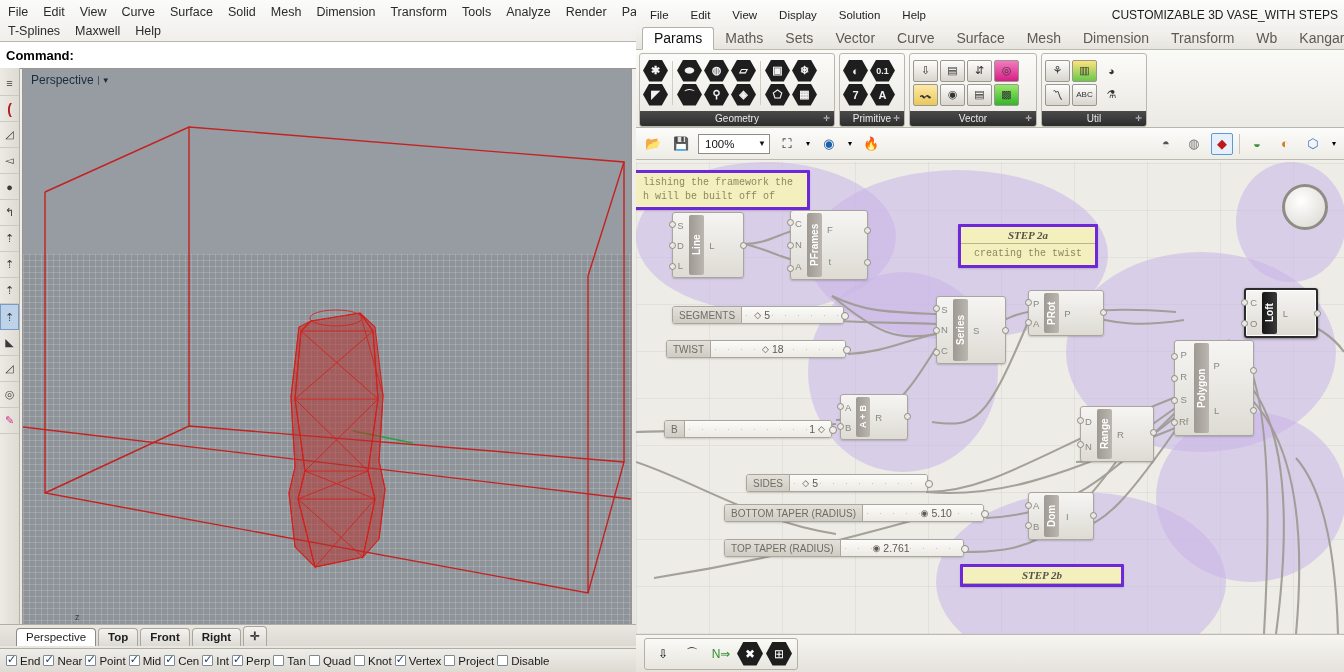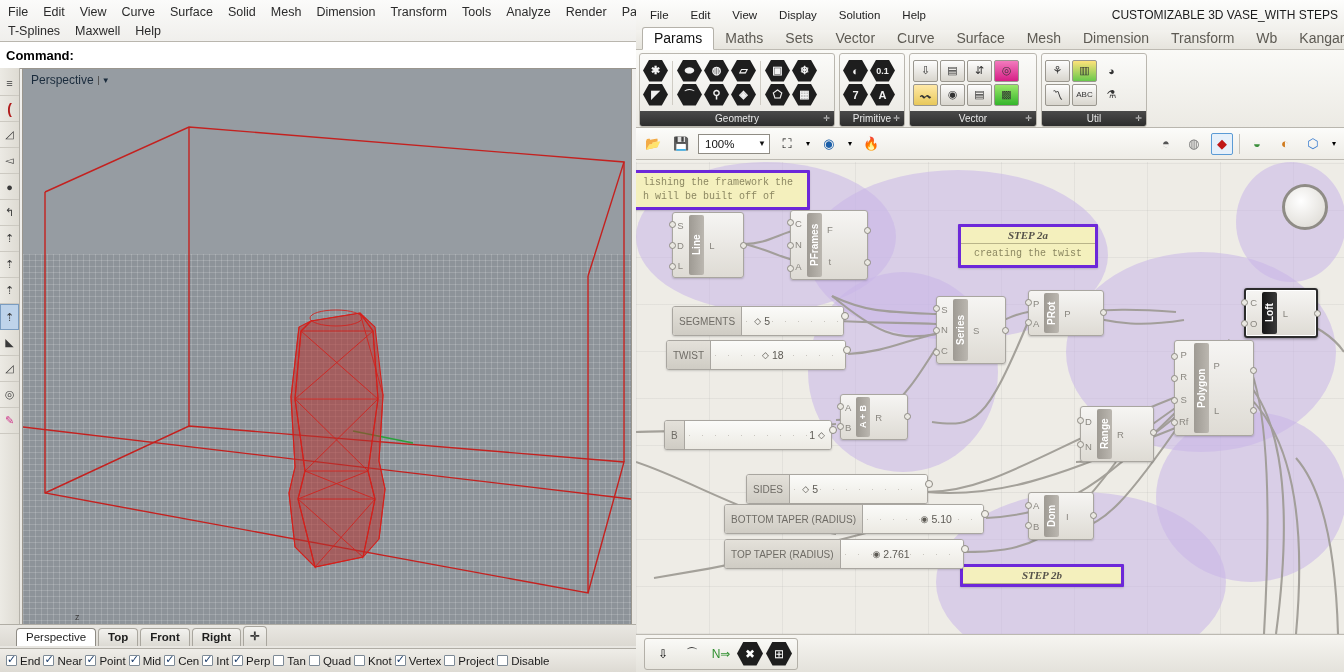--- a/index.html
+++ b/index.html
@@ -127,21 +127,21 @@
   .comp .cname { writing-mode:vertical-rl; transform:rotate(180deg);
     background:linear-gradient(90deg,#bbb7b0,#9e9a93); color:#fff;
     font-size:10px; font-weight:bold; display:flex; align-items:center;
     justify-content:center; padding:4px 2px; border-radius:2px; margin:2px 1px; }
   .comp.sel { border:2px solid #2c2c2c; box-shadow:0 0 0 1px #fff inset, 0 1px 3px rgba(0,0,0,.4); }
   .comp.sel .cname { background:linear-gradient(90deg,#3a3a3a,#161616); }
   .comp .knob { position:absolute; width:7px; height:7px; border-radius:50%;
     background:#e9e7e1; border:1px solid #8d8a83; }
 
   
-  .slider { position:absolute; display:flex; align-items:stretch; height:30px;
+  .slider { position:absolute; display:flex; align-items:stretch; height:18px;
     border:1px solid #a9a6a0; border-radius:3px; background:#f7f6f3;
     box-shadow:0 1px 2px rgba(0,0,0,.15); }
   .slider .lab { display:flex; align-items:center; padding:0 6px; font-size:10px;
     color:#6f6c66; background:linear-gradient(#e4e1da,#cfccc4);
     border-right:1px solid #a9a6a0; border-radius:2px 0 0 2px; white-space:nowrap; }
   .slider .track { flex:1; position:relative; display:flex; align-items:center;
     background:linear-gradient(#fbfbf9,#eceae3); border-radius:0 2px 2px 0;
     overflow:hidden; }
   .slider .ticks { position:absolute; left:4px; right:4px; top:50%; height:1px;
     background:repeating-linear-gradient(90deg,#c9c6bf 0 1px, transparent 1px 13px); }

